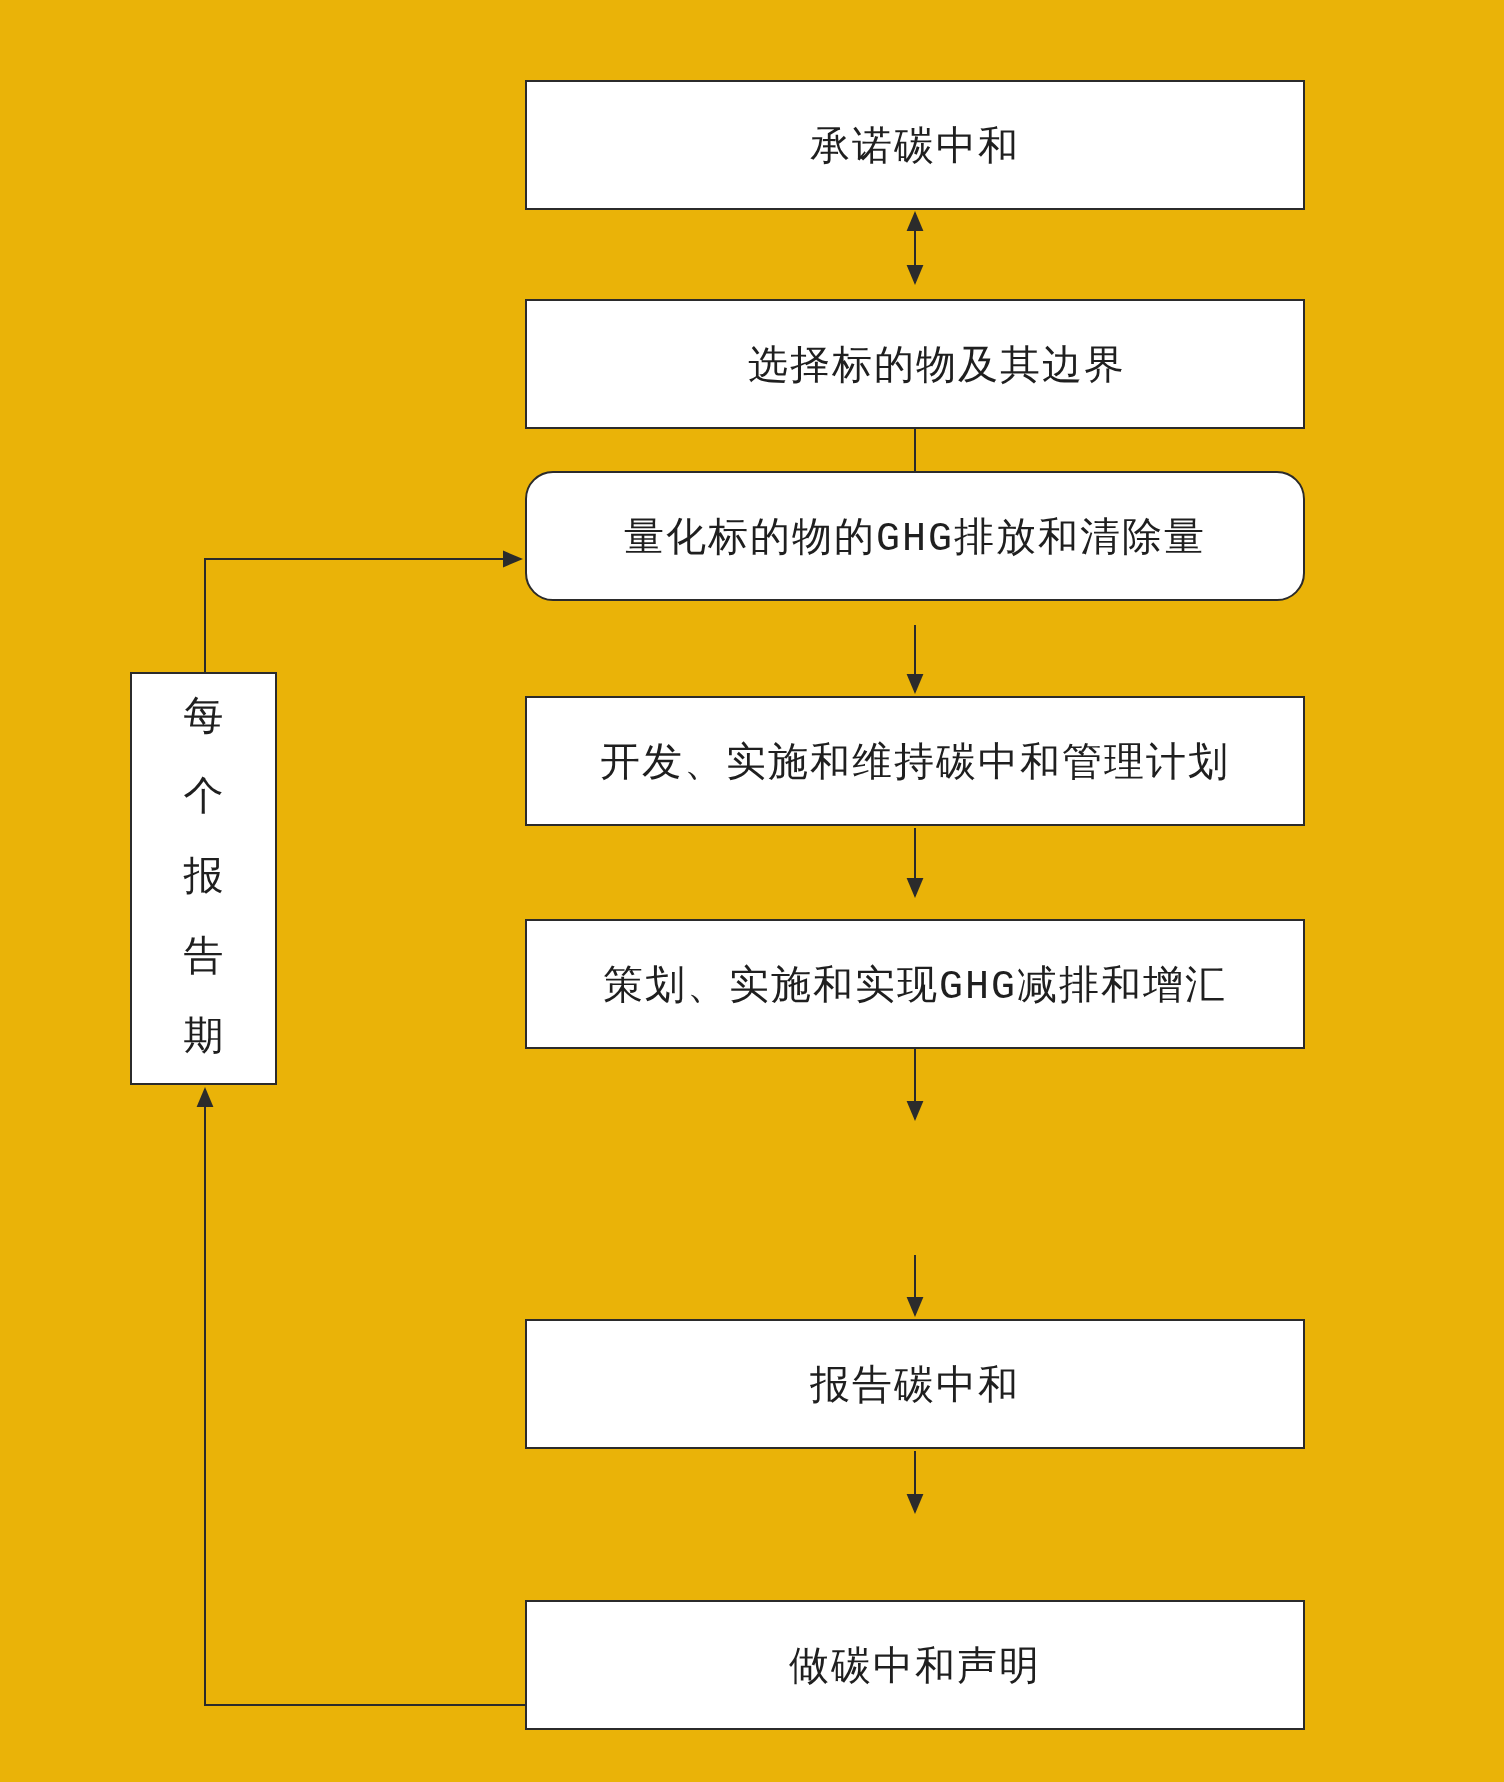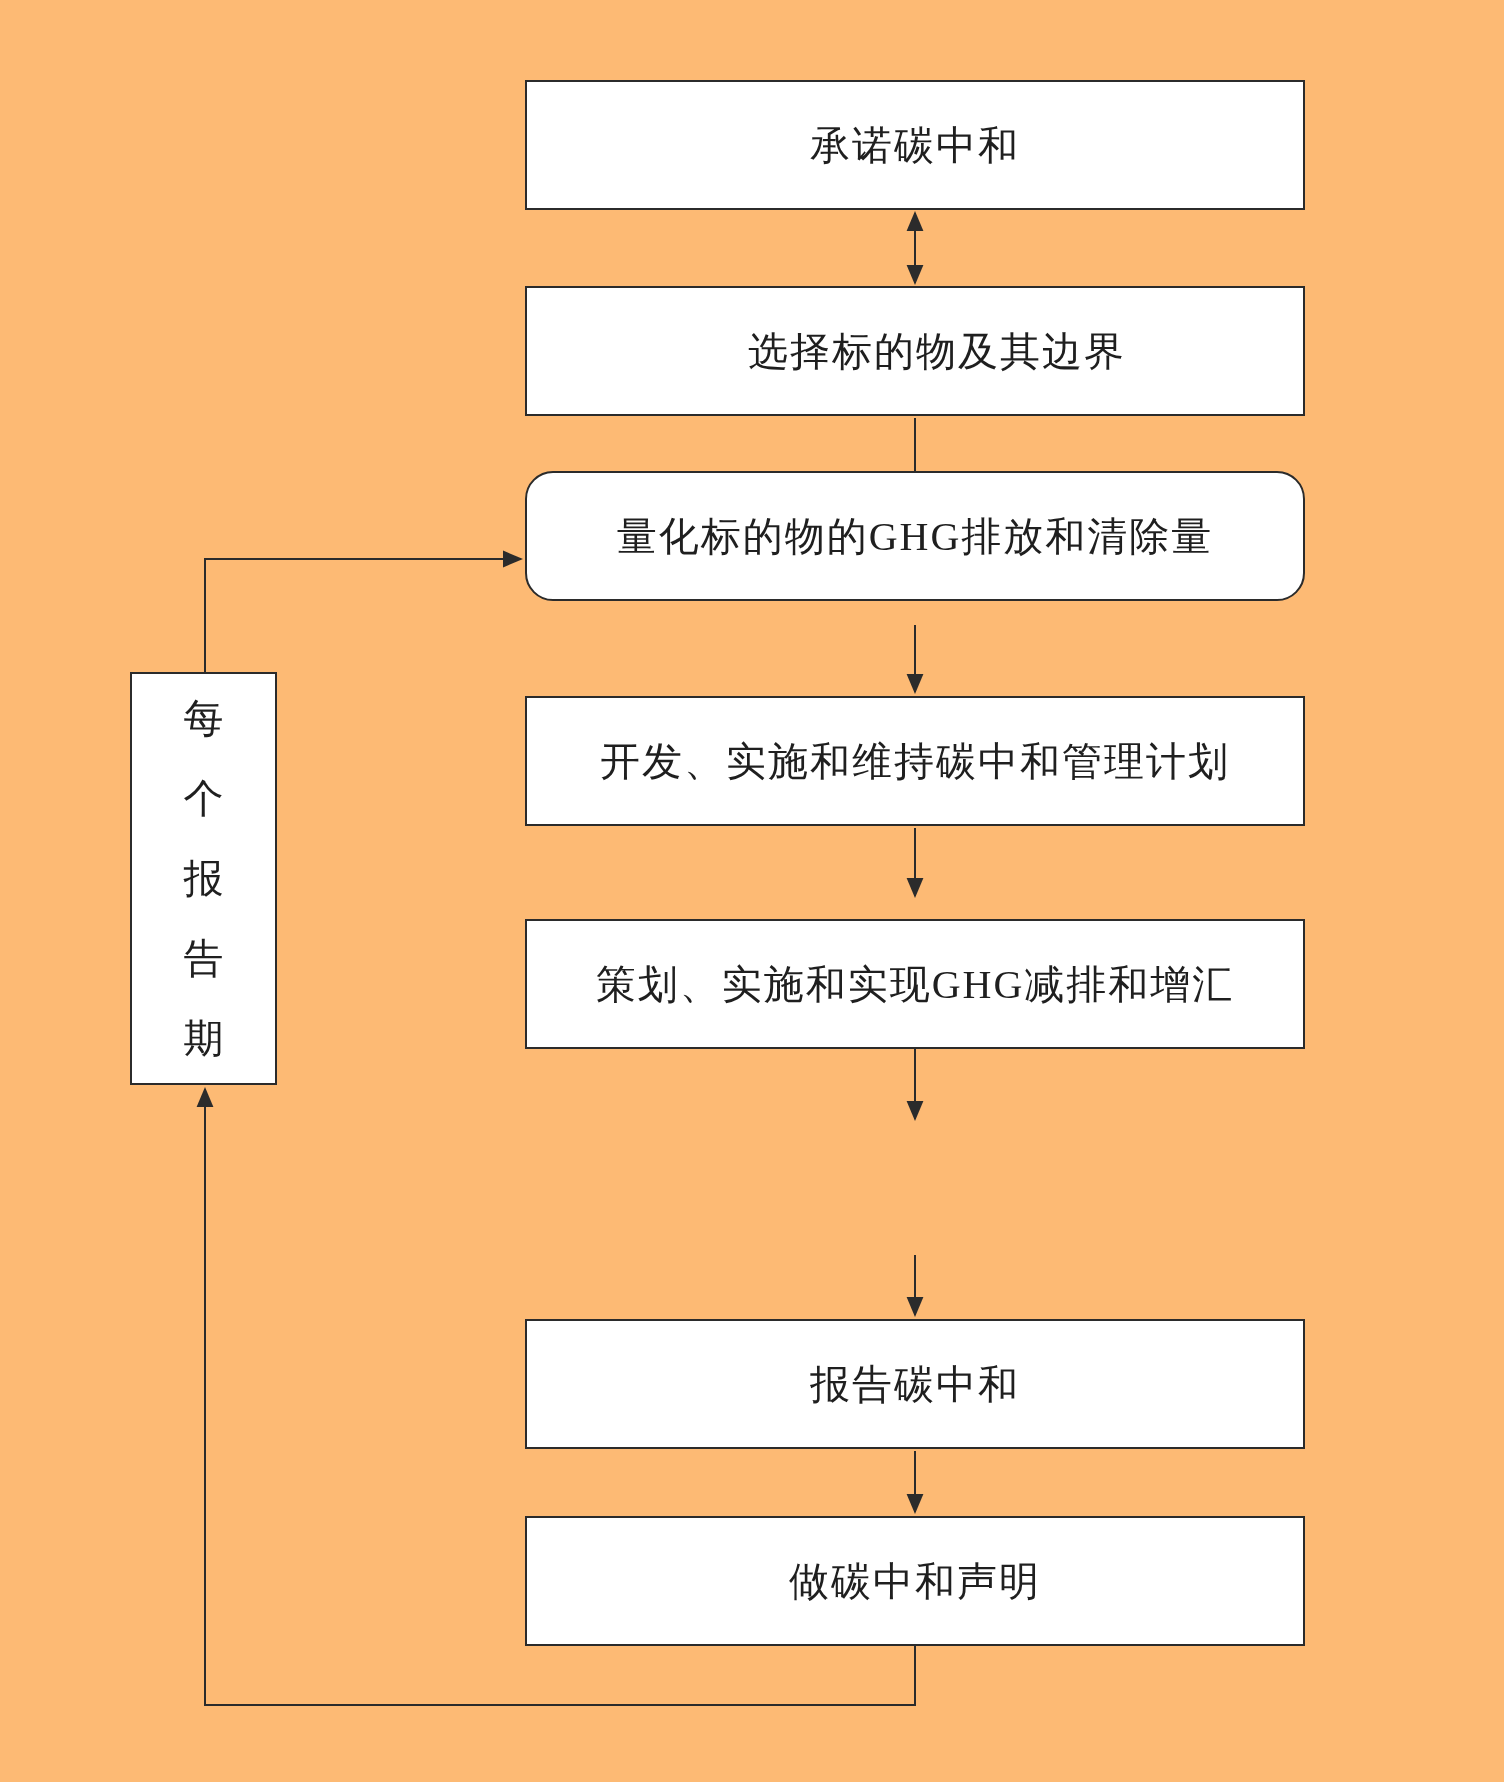--- a/index.html
+++ b/index.html
@@ -4,22 +4,22 @@
 <style>
   html, body {
     margin: 0;
     padding: 0;
     background: #ffffff;
   }
   #canvas {
     position: relative;
     width: 1504px;
     height: 1782px;
-    background: #fdba74;
-    font-family: Liberation Serif, serif;
+    background: #eab308;
+    font-family: Liberation Mono, monospace;
     color: #1f1f1f;
     overflow: hidden;
   }
   .connectors {
     position: absolute;
     left: 0;
     top: 0;
     width: 1504px;
     height: 1782px;
   }
@@ -36,27 +36,27 @@
     left: 525px;
     width: 780px;
     height: 130px;
   }
   .main span {
     font-size: 40px;
     letter-spacing: 2px;
     white-space: nowrap;
   }
   .b1 { top: 80px; }
-  .b2 { top: 286px; padding-left: 44px; }
+  .b2 { top: 299px; padding-left: 44px; }
   .b3 { top: 471px; border-radius: 28px; }
   .b4 { top: 696px; }
   .b5 { top: 900px; margin-top: 19px; }
   .b6 { top: 1123px; }
   .b7 { top: 1319px; }
-  .b8 { top: 1516px; }
+  .b8 { top: 1600px; }
   .side-box {
     left: 130px;
     top: 672px;
     width: 147px;
     height: 413px;
   }
   .vtext {
     font-size: 40px;
     line-height: 2.0;
     white-space: pre-line;

